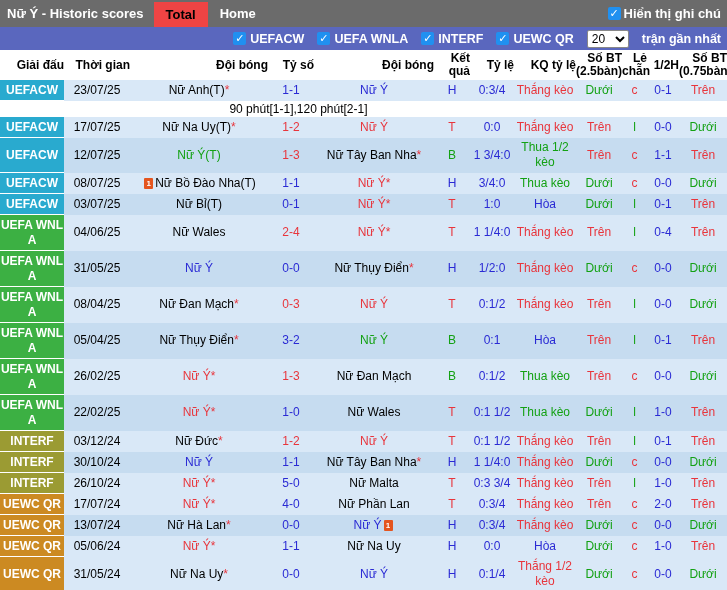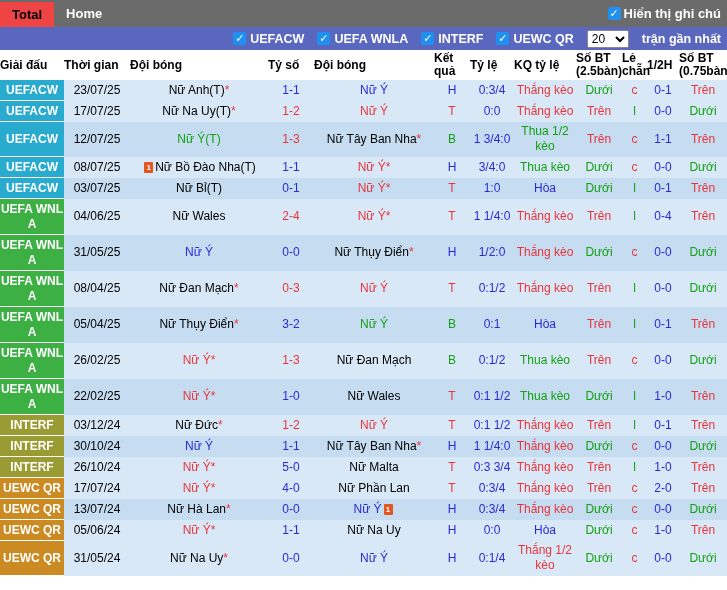--- a/index.html
+++ b/index.html
@@ -18,35 +18,36 @@
 
   
   .filterbar{height:23px;background:var(--bar-filter);display:flex;align-items:center;justify-content:flex-end;gap:13px;color:#fff;padding-right:6px;}
   .filter{display:flex;align-items:center;gap:4px;font-weight:bold;font-size:12.5px;white-space:nowrap;}
   .cb{display:inline-block;width:13px;height:13px;background:var(--cb-blue);color:#fff;font-size:11px;line-height:13px;text-align:center;border-radius:2px;font-weight:bold;}
   .count-select{width:42px;height:18px;font-size:12px;background:#fff;color:#000;border:1px solid #888;border-radius:2px;}
   .suffix{font-weight:bold;font-size:12.5px;white-space:nowrap;}
 
   
   table{border-collapse:collapse;table-layout:fixed;width:727px;}
-  thead th{background:#fff;color:#000;font-size:12px;font-weight:bold;line-height:13px;text-align:left;padding:2px 0;vertical-align:middle;}
+  thead th{background:#fff;color:#000;font-size:12px;font-weight:bold;line-height:13px;text-align:right;padding:2px 0;vertical-align:middle;}
   tbody td{font-size:12px;line-height:15px;text-align:center;vertical-align:middle;padding:2.5px 1px;word-wrap:break-word;}
   td.league{color:#fff;font-weight:bold;border-bottom:1px solid #fff;word-break:break-all;padding:2.5px 0;}
   td.date{color:#000;}
   tr.note-row td{background:#fff;color:#000;font-size:12px;padding:1px 130px 1px 0;text-align:center;line-height:14px;}
   .star{color:var(--c-red);}
   .card{display:inline-block;width:9px;height:11px;background:#e4551f;color:#fff;font-size:8px;line-height:11px;font-weight:bold;border-radius:1px;margin:0 2px;vertical-align:middle;text-align:center;}
   .c-black{color:#000;} .c-blue{color:var(--c-blue);} .c-red{color:var(--c-red);} .c-green{color:var(--c-green);text-align:center;}
 </style>
 </head>
 <body>
 
 <div id="app">
 
   <div class="topbar">
+    <span class="title">Nữ Ý - Historic scores</span>
     <div class="tabs">
       <span class="tab active">Total</span>
       <span class="tab link">Home</span>
     </div>
     <span class="spacer"></span>
     <label class="note-toggle">
       <span class="cb">✓</span>
       <span>Hiển thị ghi chú</span>
     </label>
   </div>
@@ -113,20 +114,23 @@
           <td class="c-blue">1-1</td>
           <td><span class="c-blue">Nữ Ý</span></td>
           <td class="c-blue">H</td>
           <td class="c-blue">0:3/4</td>
           <td class="c-red">Thắng kèo</td>
           <td class="c-green">Dưới</td>
           <td class="c-red">c</td>
           <td class="c-blue">0-1</td>
           <td class="c-red">Trên</td>
         </tr>
+        <tr class="note-row">
+          <td colspan="12">90 phút[1-1],120 phút[2-1]</td>
+        </tr>
         <tr style="background: rgb(217, 232, 247);">
           <td class="league" style="background: rgb(41, 170, 207);">UEFACW</td>
           <td class="date">17/07/25</td>
           <td><span class="c-black">Nữ Na Uy(T)</span><span class="star">*</span></td>
           <td class="c-red">1-2</td>
           <td><span class="c-red">Nữ Ý</span></td>
           <td class="c-red">T</td>
           <td class="c-blue">0:0</td>
           <td class="c-red">Thắng kèo</td>
           <td class="c-red">Trên</td>

